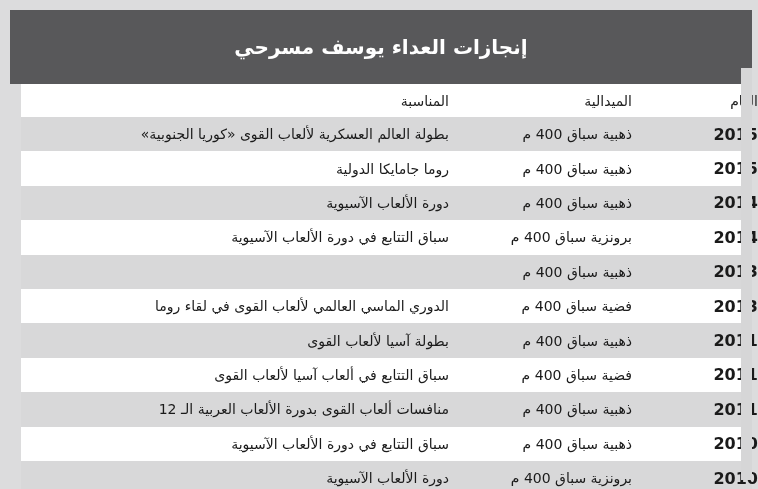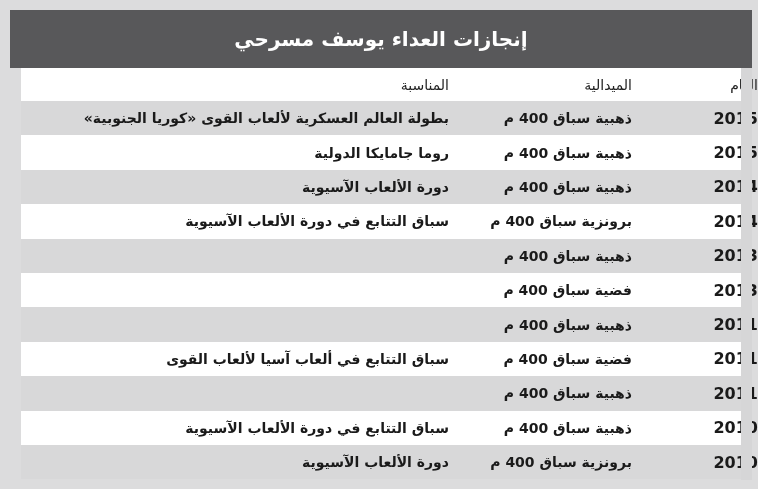--- a/index.html
+++ b/index.html
@@ -14,21 +14,21 @@
       position: relative;
       overflow: hidden;
     }
     .card {
       position: absolute;
       left: 10px;
       top: 10px;
       width: 742px;
     }
     .title-bar {
-      height: 58px;
+      height: 74px;
       background: #58585a;
       color: #ffffff;
       display: flex;
       align-items: center;
       justify-content: center;
       font-size: 20px;
       font-weight: bold;
       letter-spacing: 0;
     }
     .table {
@@ -56,21 +56,21 @@
     .row.white { background: #ffffff; }
     .cell {
       position: absolute;
       top: 0;
       height: 100%;
       display: flex;
       align-items: center;
       white-space: nowrap;
       color: #1a1a1a;
       font-size: 14px;
-      font-weight: bold;
+      font-weight: normal;
     }
     .row.head .cell {
       font-weight: normal;
       color: #222;
       font-size: 14px;
     }
     
     .c-year   { right: -6px; }
     .c-medal  { right: 120px; }
     .c-event  { right: 303px; }
@@ -111,33 +111,36 @@
       <span class="cell c-medal">برونزية سباق 400 م</span>
       <span class="cell c-event">سباق التتابع في دورة الألعاب الآسيوية</span>
     </div>
     <div class="row gray">
       <span class="cell c-year num">2013</span>
       <span class="cell c-medal">ذهبية سباق 400 م</span>
     </div>
     <div class="row white">
       <span class="cell c-year num">2013</span>
       <span class="cell c-medal">فضية سباق 400 م</span>
+      <span class="cell c-event">الدوري الماسي العالمي لألعاب القوى في لقاء روما</span>
     </div>
     <div class="row gray">
       <span class="cell c-year num">2011</span>
       <span class="cell c-medal">ذهبية سباق 400 م</span>
+      <span class="cell c-event">بطولة آسيا لألعاب القوى</span>
     </div>
     <div class="row white">
       <span class="cell c-year num">2011</span>
       <span class="cell c-medal">فضية سباق 400 م</span>
       <span class="cell c-event">سباق التتابع في ألعاب آسيا لألعاب القوى</span>
     </div>
     <div class="row gray">
       <span class="cell c-year num">2011</span>
       <span class="cell c-medal">ذهبية سباق 400 م</span>
+      <span class="cell c-event">منافسات ألعاب القوى بدورة الألعاب العربية الـ 12</span>
     </div>
     <div class="row white">
       <span class="cell c-year num">2010</span>
       <span class="cell c-medal">ذهبية سباق 400 م</span>
       <span class="cell c-event">سباق التتابع في دورة الألعاب الآسيوية</span>
     </div>
     <div class="row gray">
       <span class="cell c-year num">2010</span>
       <span class="cell c-medal">برونزية سباق 400 م</span>
       <span class="cell c-event">دورة الألعاب الآسيوية</span>

